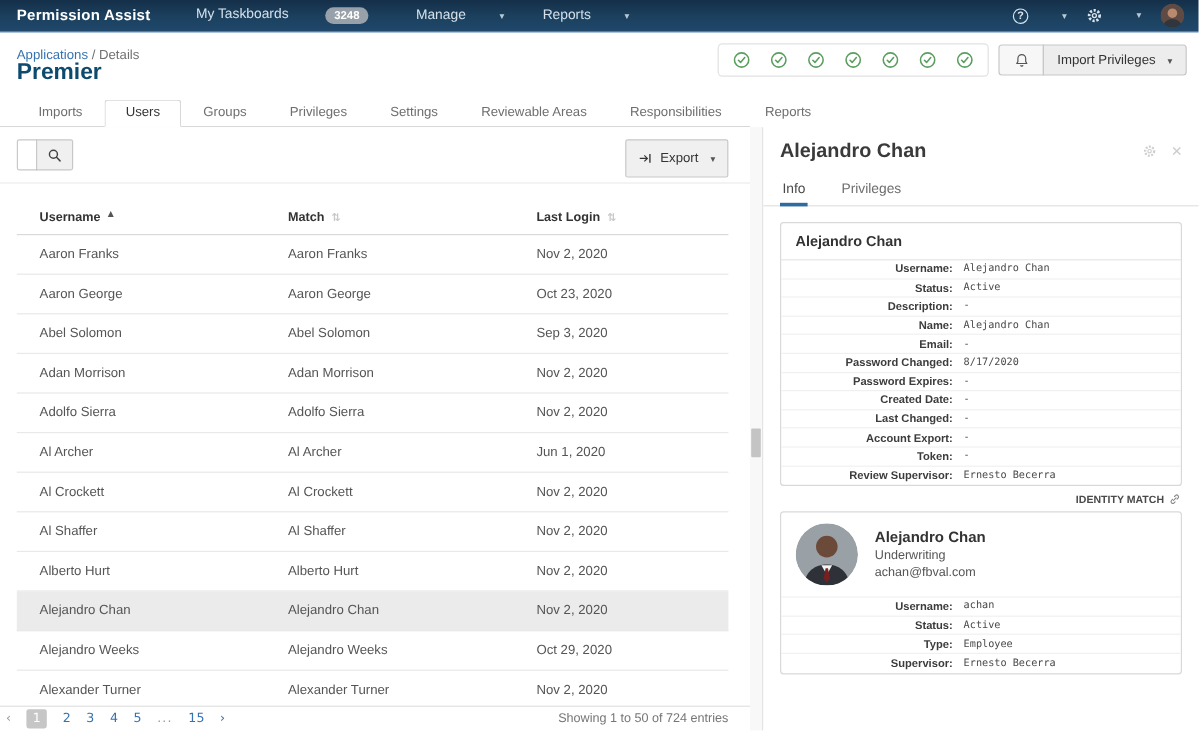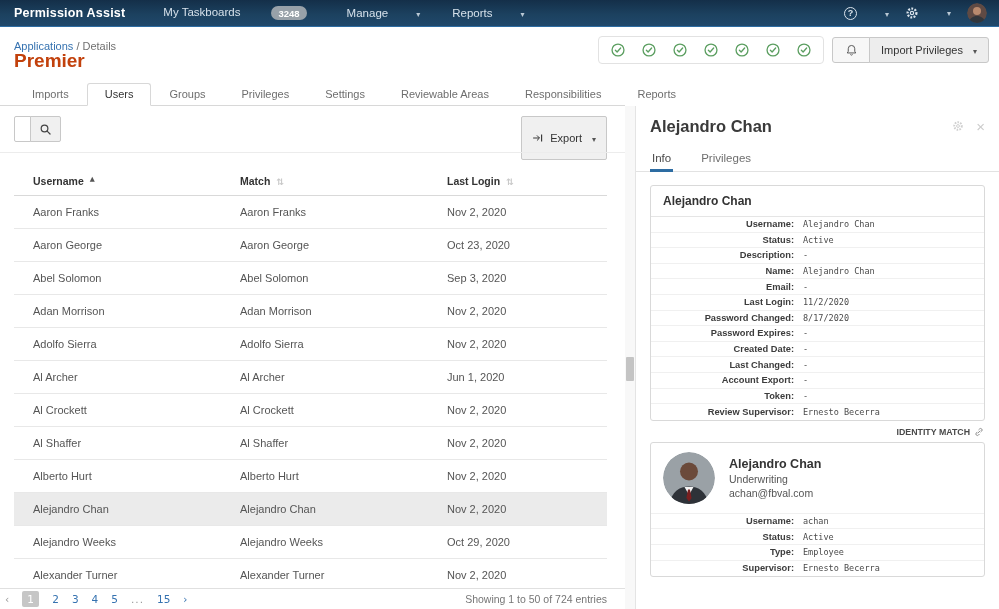--- a/index.html
+++ b/index.html
@@ -21,21 +21,21 @@
   .nav-right { margin-left:auto; display:flex; align-items:center; gap:16px; margin-right:12px; }
   .q-circle { width:13px; height:13px; border:1.2px solid #dbe4ec; border-radius:50%; display:flex;
     align-items:center; justify-content:center; }
   .q-circle::after { content:"?"; font-size:9px; color:#dbe4ec; font-weight:bold; }
   .avatar-sm { width:20px; height:20px; border-radius:50%; overflow:hidden; cursor:pointer; }
 
   
   .breadcrumb { position:absolute; top:40px; left:14px; font-size:11px; }
   .bc-link { color:#3572b0; cursor:pointer; }
   .bc-rest { color:#707070; }
-  .page-title { position:absolute; top:50px; left:14px; font-size:19px; font-weight:bold; color:#c2410c; }
+  .page-title { position:absolute; top:50px; left:14px; font-size:19px; font-weight:bold; color:#0c4a6e; }
 
   .header-actions { position:absolute; top:36px; right:10px; display:flex; align-items:center; gap:8px; }
   .checks { background:#fff; border:1px solid #e2e2e2; border-radius:4px; padding:6px 12px;
     display:flex; gap:17px; align-items:center; }
   .check-wrap { display:flex; cursor:pointer; }
   .btn-group { display:flex;text-align:center; }
   .bell-btn { width:38px; height:26px; background:#f7f7f7; border:1px solid #c8c8c8;
     border-radius:3px 0 0 3px; display:flex; align-items:center; justify-content:center; cursor:pointer; }
   .import-btn { height:26px; margin-left:-1px; background:#ededed; border:1px solid #c8c8c8;
     border-radius:0 3px 3px 0; font-size:11px; color:#333; display:flex; align-items:center; gap:6px;
@@ -51,21 +51,21 @@
     border-radius:3px 3px 0 0; color:#333; font-weight:normal; }
 
   
   .main { position:absolute; top:106px; left:0; width:625px; bottom:0; background:#fff; }
   .toolbar { position:absolute; top:10px; left:14px; right:18px; height:26px; }
   .search-group { display:flex; float:left; }
   .search-input { width:17px; height:26px; border:1px solid #c8c8c8; border-radius:2px 0 0 2px;
     padding:0 3px; font-size:11px; outline:none; }
   .search-btn { width:31px; height:26px; margin-left:-1px; background:#f0f0f0; border:1px solid #c8c8c8;
     border-radius:0 2px 2px 0; display:flex; align-items:center; justify-content:center; cursor:pointer; }
-  .export-btn { position:absolute; right:0; top:0; height:44px; background:#f0f0f0; border:1px solid #c8c8c8;
+  .export-btn { position:absolute; right:0; top:0; height:32px; background:#f0f0f0; border:1px solid #c8c8c8;
     border-radius:2px; font-size:11px; color:#333; display:flex; align-items:center; gap:6px;
     padding:12px 10px; cursor:pointer; }
   .export-btn .caret::after { color:#555; }
   .main-divider { position:absolute; top:46px; left:0; right:0; border-top:1px solid #ececec; }
 
   .table { position:absolute; top:60px; left:14px; right:18px; }
   .thead { display:flex; height:30px; align-items:center; border-bottom:1px solid #d9d9d9; }
   .th { font-size:10.5px; font-weight:bold; color:#333; padding-left:19px; display:flex;
     align-items:center; cursor:pointer; }
   .thead > div:nth-of-type(1), .trow > div:nth-of-type(1) { width:207px; flex-shrink:0; }
@@ -412,24 +412,20 @@
             </div>
             <div class="irow">
               <div class="ilabel">Name:</div>
               <div class="ivalue">Alejandro Chan</div>
             </div>
             <div class="irow">
               <div class="ilabel">Email:</div>
               <div class="ivalue">-</div>
             </div>
             <div class="irow">
-              <div class="ilabel">Last Login:</div>
-              <div class="ivalue">11/2/2020</div>
-            </div>
-            <div class="irow">
               <div class="ilabel">Password Changed:</div>
               <div class="ivalue">8/17/2020</div>
             </div>
             <div class="irow">
               <div class="ilabel">Password Expires:</div>
               <div class="ivalue">-</div>
             </div>
             <div class="irow">
               <div class="ilabel">Created Date:</div>
               <div class="ivalue">-</div>

